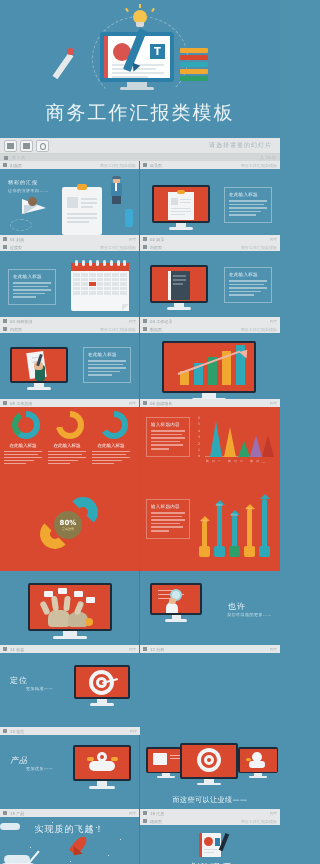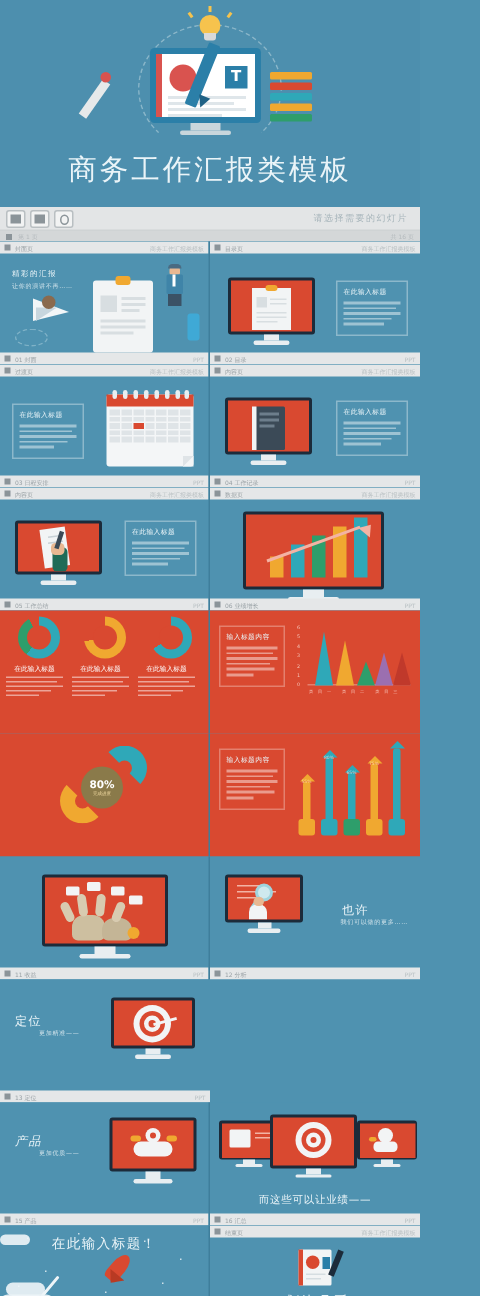--- a/index.html
+++ b/index.html
@@ -755,21 +755,21 @@
           <div class="star" style="left:96px;top:10px;"></div>
             <div class="star" style="left:120px;top:22px;"></div>
           <div class="star" style="left:30px;top:30px;"></div>
             <div class="star" style="left:108px;top:38px;"></div>
           <div class="star" style="left:70px;top:44px;"></div>
             <div class="star" style="left:12px;top:40px;"></div>
           <div class="cloud" style="left:0px;top:6px;width:20px;height:7px;"></div>
           <div class="cloud" style="left:4px;top:38px;width:26px;height:9px;"></div>
           <div class="cloud" style="left:0px;bottom:2px;width:36px;height:10px;"></div>
 
-          <div class="centertxt" style="top:6px;font-size:9px;letter-spacing:1px;">在此输入标题！</div>
+          <div class="centertxt" style="top:6px;font-size:9px;letter-spacing:1px;">实现质的飞越！</div>
           <div class="rocket-trail" style="left:38px;top:34px;height:40px;"></div>
           <div class="rocket-body" style="left:74px;top:18px;"></div>
           <div style="position:absolute;left:70px;top:32px;width:0;height:0;border-left:6px solid transparent;border-right:6px solid transparent;border-top:7px solid #b83a23;transform:rotate(40deg);"></div>
         </div>
       </div>
 
       <div class="slide" style="height:58px;">
         <div class="slide-head">
           <div class="sh-dot"></div>
           <span>结束页</span>

